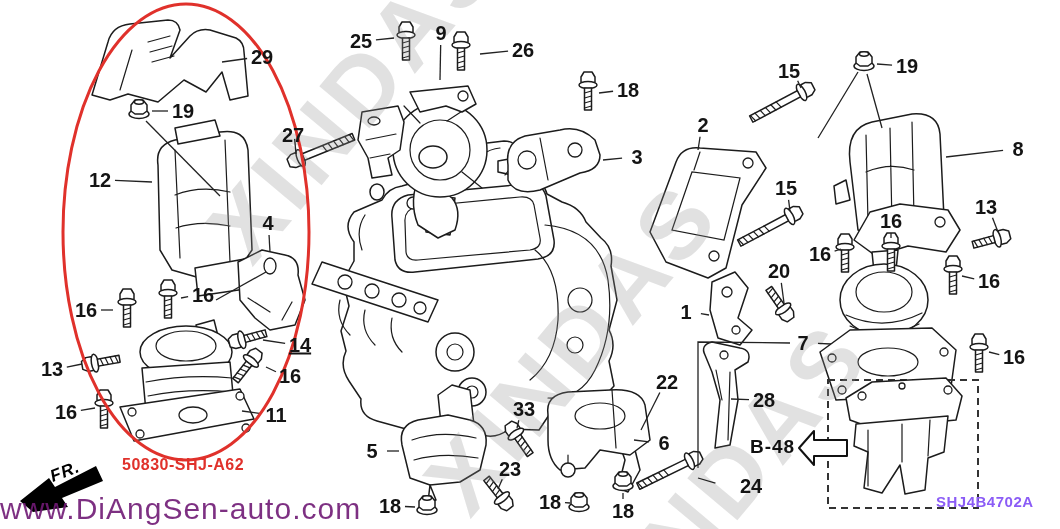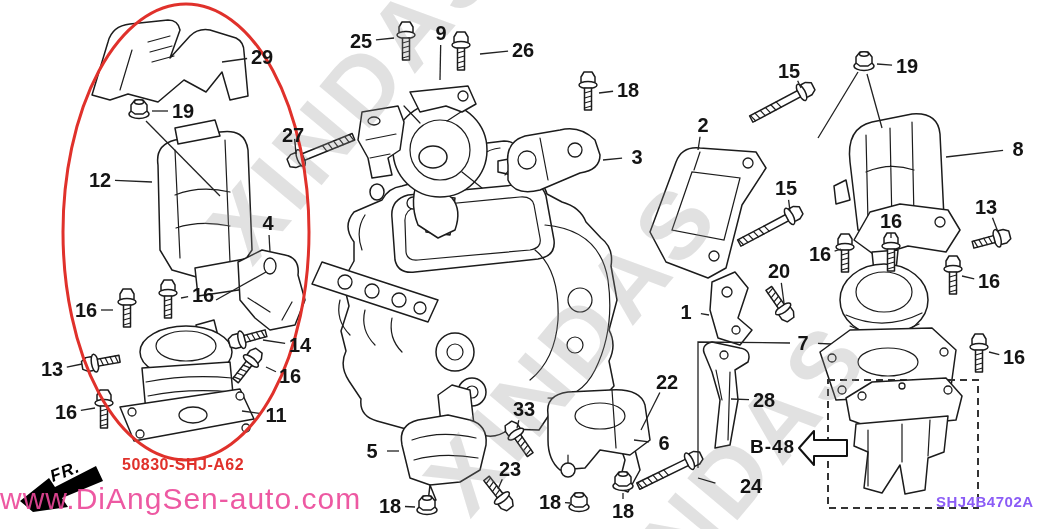--- a/index.html
+++ b/index.html
@@ -24,22 +24,22 @@
   }
   .pageref{
     position:absolute;left:750px;top:436px;
     font:700 19px "Liberation Sans",sans-serif;color:#111;letter-spacing:1px;
   }
   .code{
     position:absolute;left:936px;top:493px;
     font:600 15px "Liberation Sans",sans-serif;color:#8b5cf6;letter-spacing:.5px;
   }
   .site{
-    position:absolute;left:0px;top:482px;
-    font:400 30px "Liberation Sans",sans-serif;color:#ec4899;letter-spacing:1px;white-space:nowrap;opacity:.9;
+    position:absolute;left:0px;top:492px;
+    font:400 30px "Liberation Sans",sans-serif;color:#701a75;letter-spacing:1px;white-space:nowrap;opacity:.9;
   }
   .fr{
     position:absolute;left:50px;top:462px;
     font:italic 700 17px "Liberation Sans",sans-serif;color:#000;
     transform:rotate(-21deg);letter-spacing:1px;
   }
 </style>
 </head>
 <body>
 
@@ -303,21 +303,21 @@
 <div id="callout-layer">
       <div class="callout" style="left: 262px; top: 57px;">29</div>
       <div class="callout" style="left: 183px; top: 111px;">19</div>
       <div class="callout" style="left: 100px; top: 180px;">12</div>
       <div class="callout" style="left: 293px; top: 127px; margin-top: 8px;">27</div>
       <div class="callout" style="left: 268px; top: 223px;">4</div>
       <div class="callout" style="left: 86px; top: 310px;">16</div>
       <div class="callout" style="left: 203px; top: 295px;">16</div>
       <div class="callout" style="left: 52px; top: 369px;">13</div>
       <div class="callout" style="left: 66px; top: 412px;">16</div>
-      <div class="callout" style="left: 300px; top: 345px;">14</div>
+      <div class="callout" style="left: 300px; top: 345px; text-decoration: underline;">14</div>
       <div class="callout" style="left: 290px; top: 376px;">16</div>
       <div class="callout" style="left: 276px; top: 415px;">11</div>
       <div class="callout" style="left: 361px; top: 41px;">25</div>
       <div class="callout" style="left: 441px; top: 33px;">9</div>
       <div class="callout" style="left: 523px; top: 50px;">26</div>
       <div class="callout" style="left: 628px; top: 90px;">18</div>
       <div class="callout" style="left: 637px; top: 157px;">3</div>
       <div class="callout" style="left: 703px; top: 125px;">2</div>
       <div class="callout" style="left: 789px; top: 71px;">15</div>
       <div class="callout" style="left: 907px; top: 66px;">19</div>

